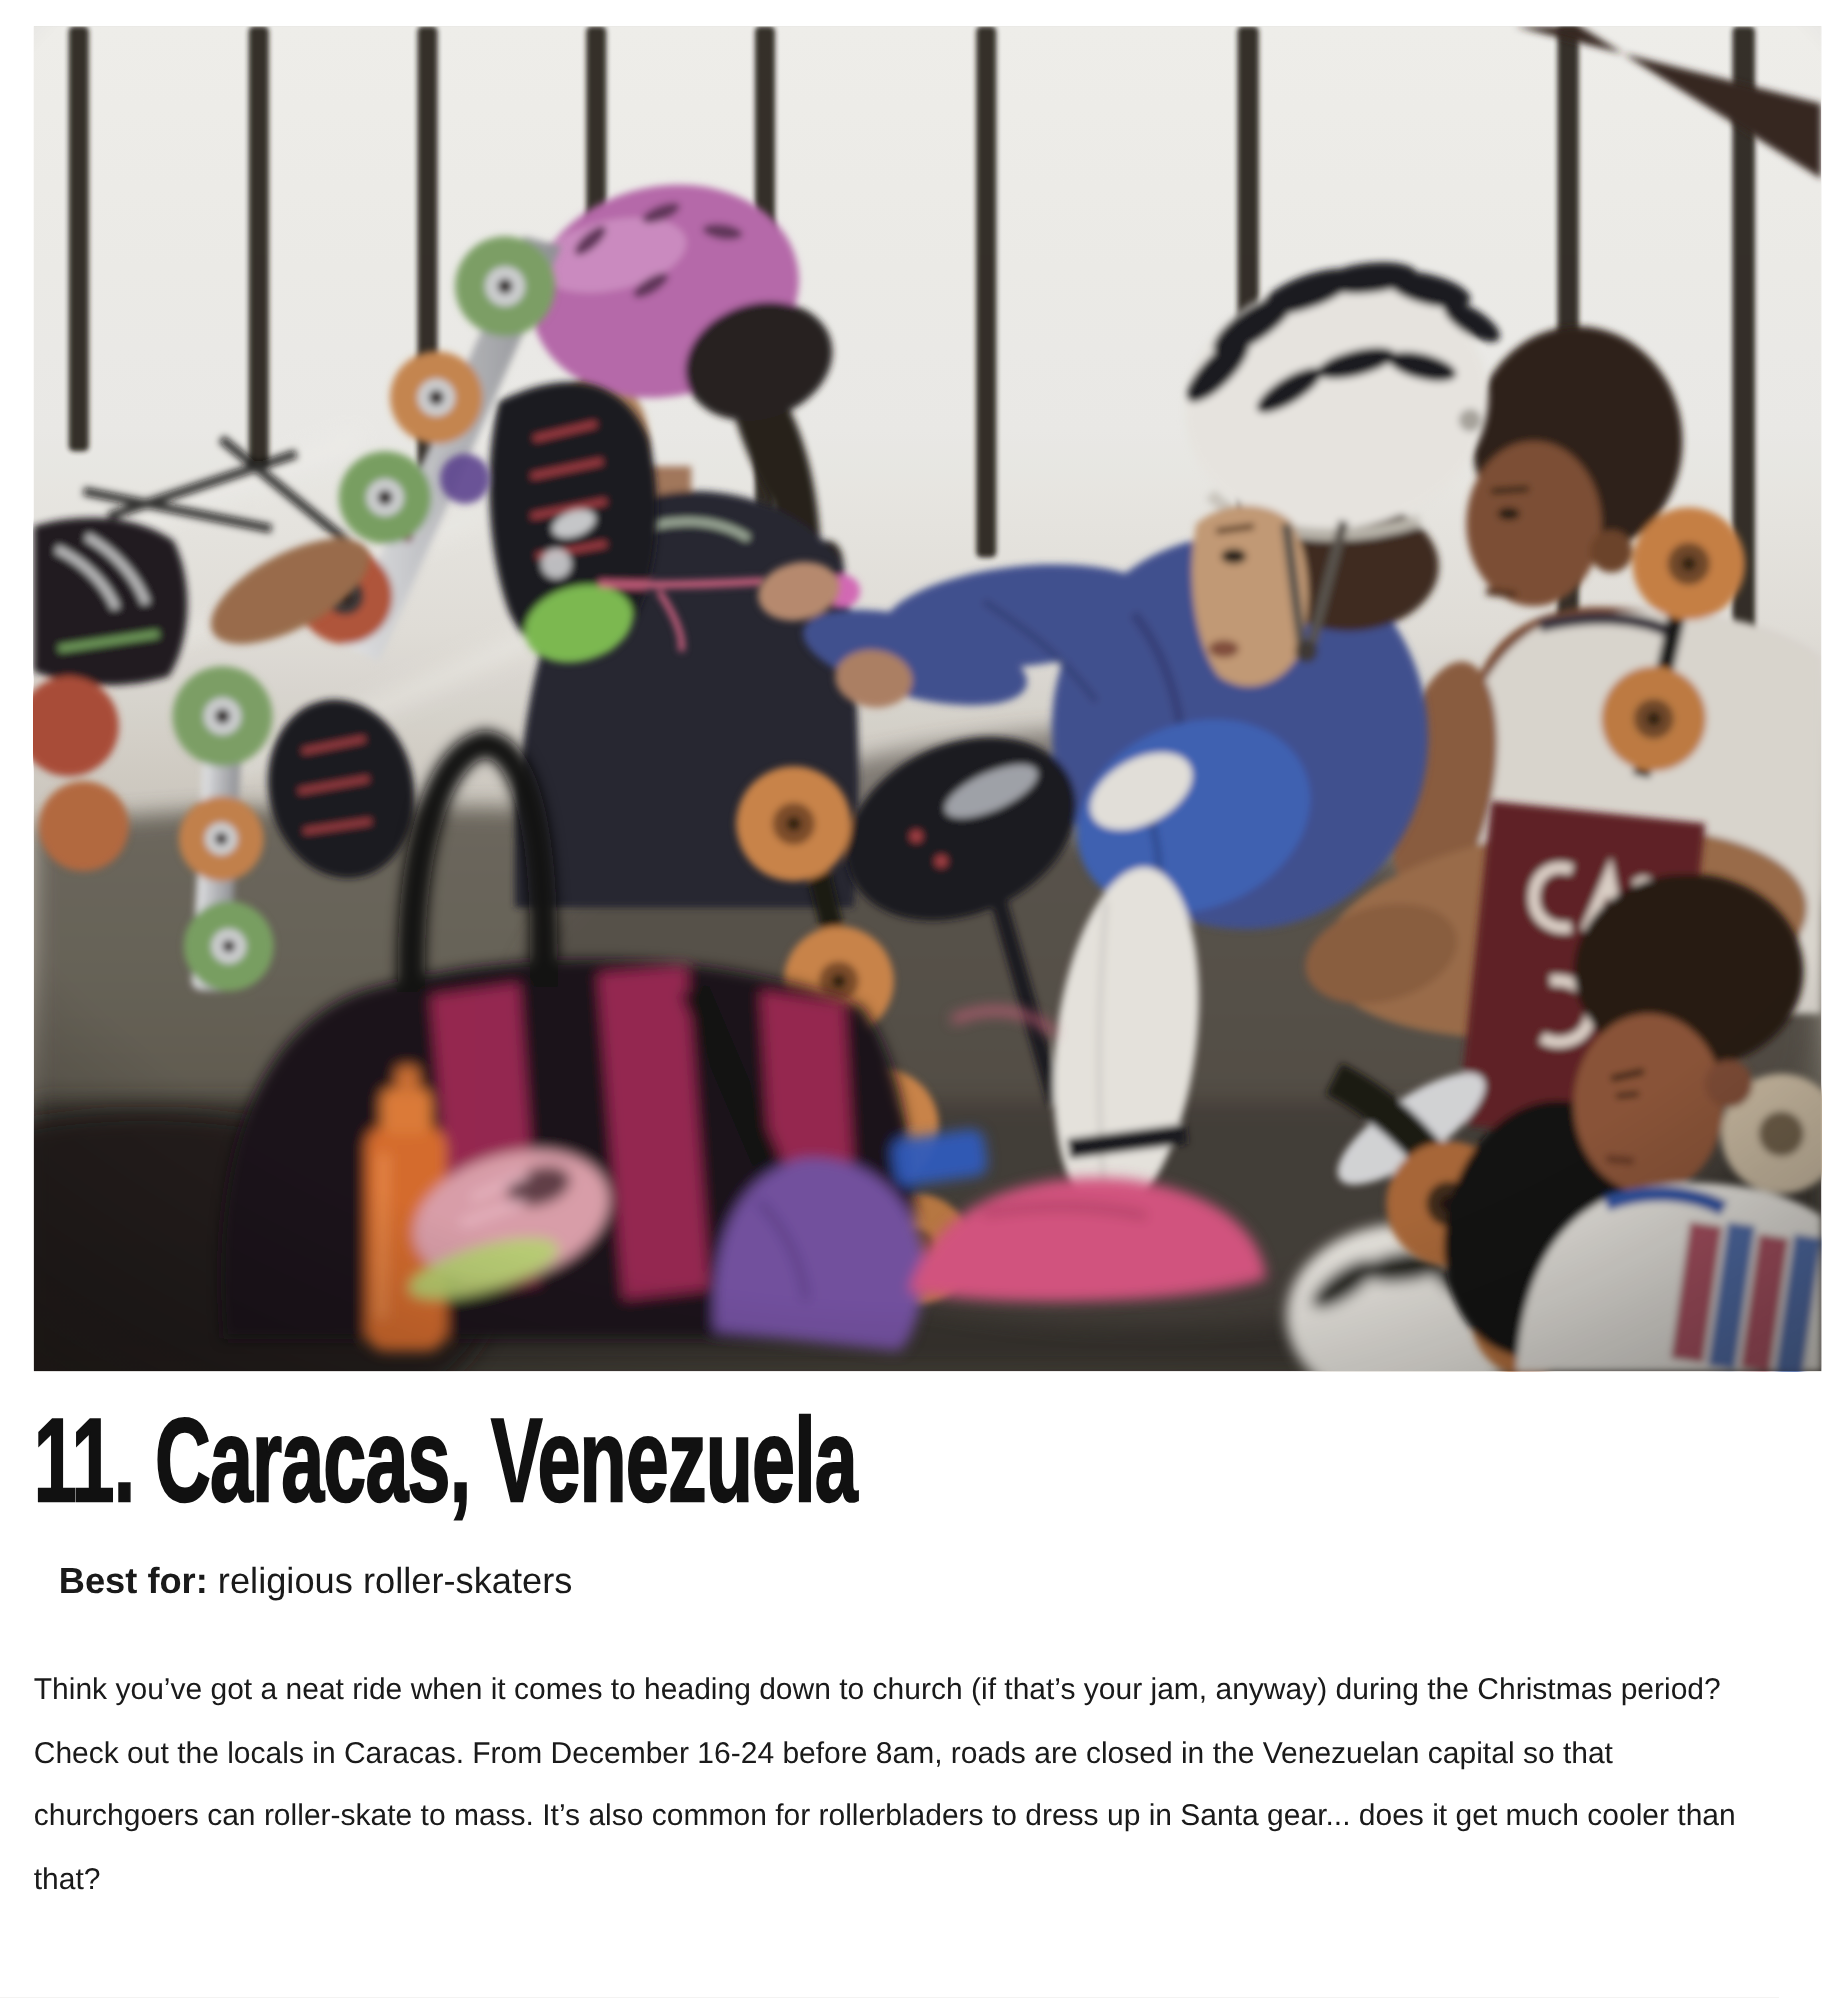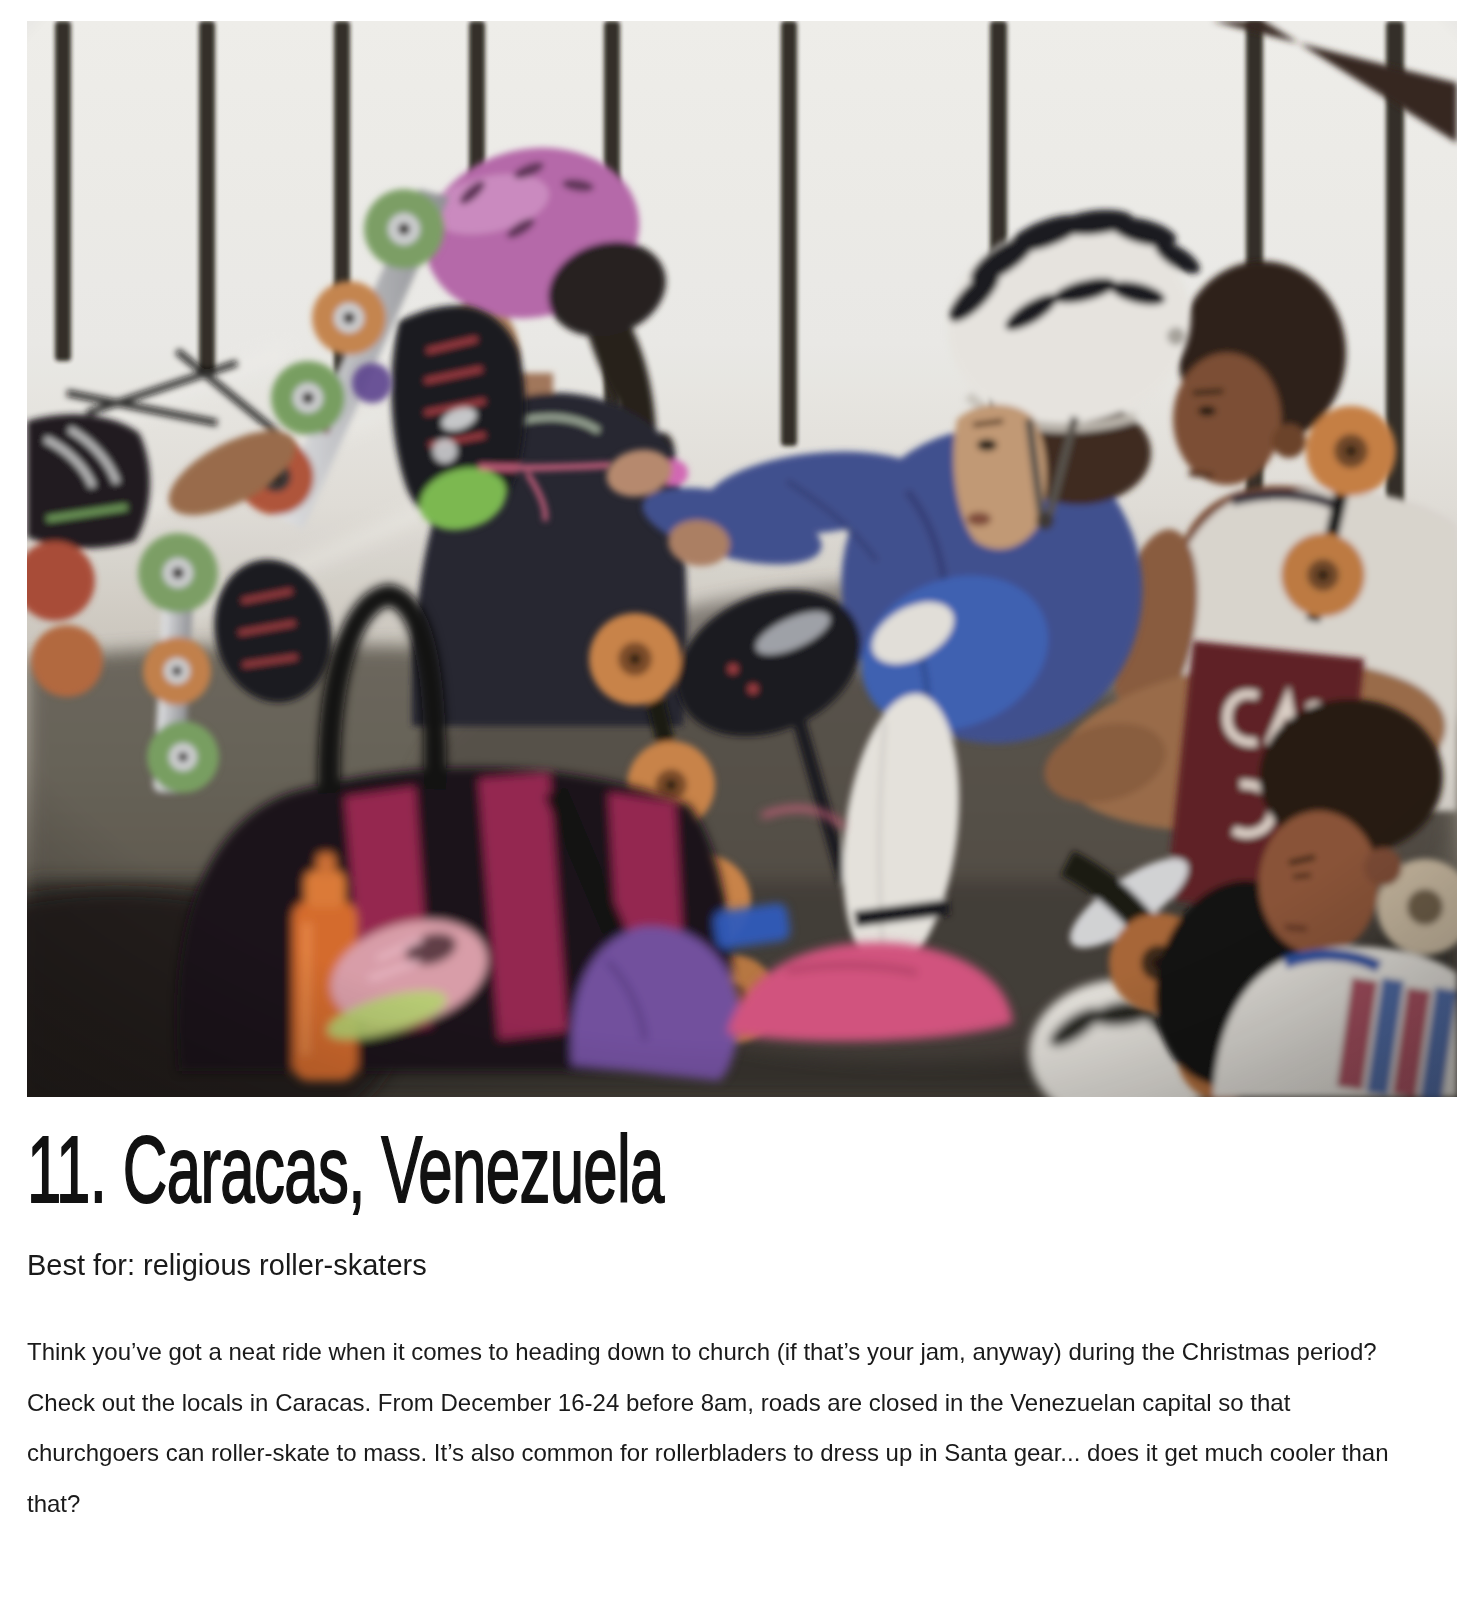--- a/index.html
+++ b/index.html
@@ -9,30 +9,30 @@
   }
   .photo-wrap{
     margin:21px 19px 0 27px;width:1430px;height:1076px;
     overflow:hidden;background:#e9e7e4;
   }
   .photo-wrap svg{display:block;}
   .caption{
     margin:10px 27px 0 27px;font-size:22px;line-height:27px;color:#8b8b8b;
   }
   h1.headline{
-    margin:26px 27px 0 27px;font-size:95px;line-height:92px;font-weight:400;color:#111111;
+    margin:26px 27px 0 27px;font-size:95px;line-height:92px;font-weight:700;color:#111111;
   }
   h1.headline .condense{
     display:inline-block;transform:scaleX(0.65);transform-origin:0 60%;
     white-space:nowrap;letter-spacing:-1px;-webkit-text-stroke:1.8px #111111;
   }
   .bestfor{
     margin:30px 27px 0 27px;font-size:29px;line-height:40px;color:#1a1a1a;
   }
-  .bestfor .lbl{font-weight:400;}
+  .bestfor .lbl{font-weight:700;margin-left:20px;}
   .body-text{
     margin:42px 27px 0 27px;width:1392px;font-size:24px;line-height:50.5px;color:#1a1a1a;
   }
 </style>
 </head>
 <body>
 
 <figure style="margin:0">
   <div class="photo-wrap" role="img" aria-label="Young skaters sitting in a row under a colonnade putting on inline speed skates and helmets">
 

